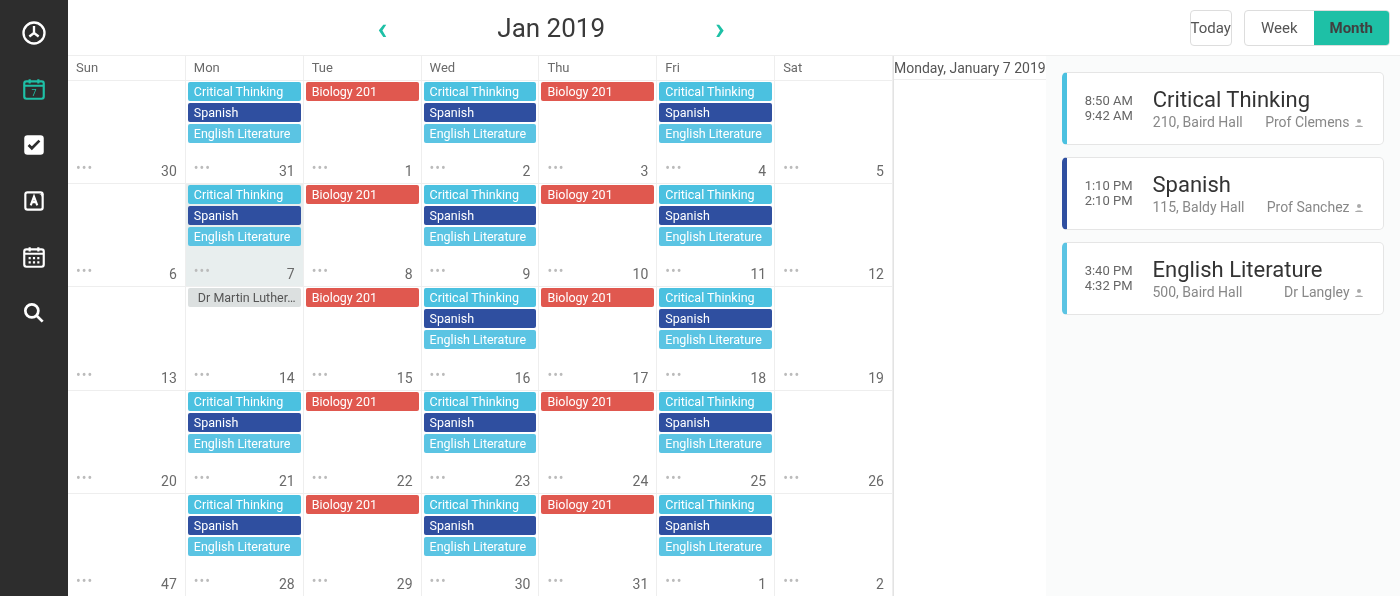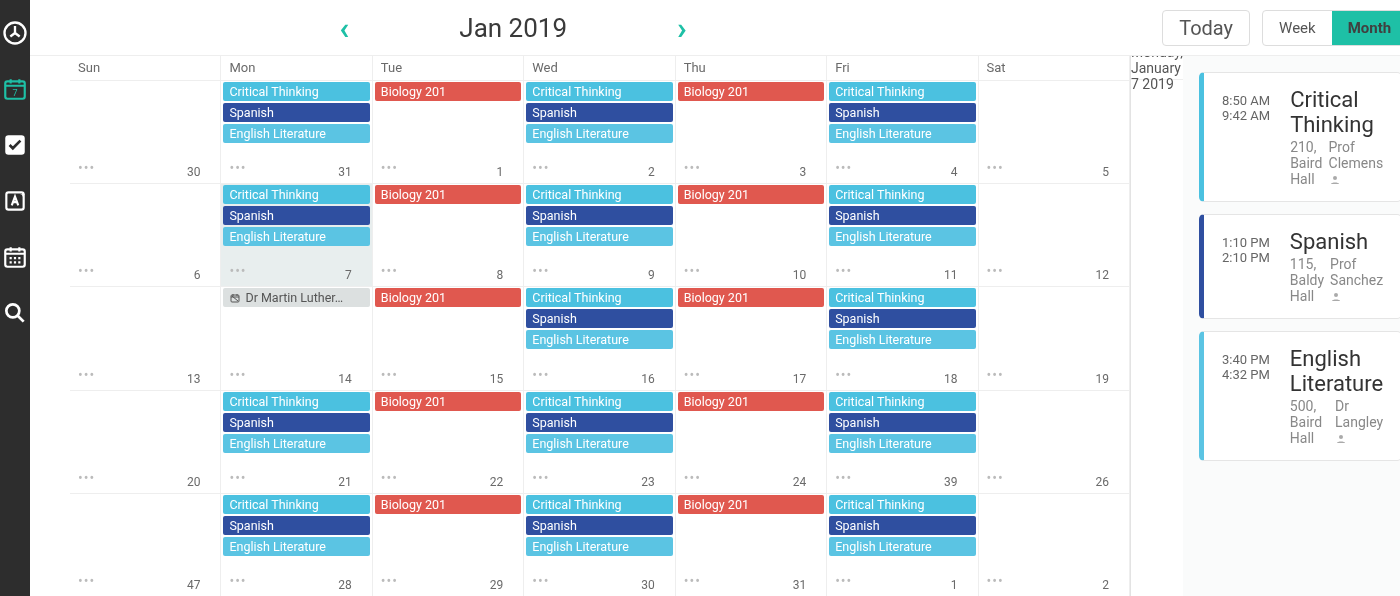--- a/index.html
+++ b/index.html
@@ -59,24 +59,24 @@
 }
 .right-controls {
   margin-left: auto;
   display: flex;
   gap: 12px;
 }
 .btn {
   border: 1px solid #ddd;
   border-radius: 4px;
   height: 36px;
-  padding: 0 16px;
+  padding: 0 0;
   display: flex;
   align-items: center;
-  font-size: 20px;
+  font-size: 15px;
   color: #555;
   cursor: pointer;
 }
 .seg {
   display: flex;
   border: 1px solid #ddd;
   border-radius: 4px;
   overflow: hidden;
   height: 36px;
 }
@@ -92,25 +92,24 @@
   background: #1ec0a6;
   color: #404040;
   font-weight: bold;
 }
 .content-row {
   flex: 1;
   display: flex;
   overflow: hidden;
 }
 .calendar {
-  width: 1101px;
+  width: 826px;
   display: flex;
   flex-direction: column;
   border-right: 1px solid #e3e3e3;
-  padding-left: 40px;
 }
 .dayhead {
   display: grid;
   grid-template-columns: repeat(7, 1fr);
   height: 24px;
 }
 .dayhead > div {
   padding: 4px 8px;
   font-size: 13px;
   color: #6a6a6a;
@@ -147,22 +146,22 @@
   text-overflow: ellipsis;
 }
 .ev.crit { background: #4bc1e0; }
 .ev.bio  { background: #e0584f; color:#fff; }
 .ev.span { background: #2f4fa0; }
 .ev.eng  { background: #5bc4e3; }
 .ev.hol  { background: #dce0e0; color:#555; display:flex; align-items:center; gap:4px;}
 .datenum {
   position: absolute;
   bottom: 4px;
-  right: 20px;
-  font-size: 12px;
+  right: 8px;
+  font-size: 14px;
   color: #6a6a6a;
 }
 .dots {
   position: absolute;
   bottom: 7px;
   left: 8px;
   color: #bbb;
   font-size: 14px;
   letter-spacing: 1px;
   cursor: pointer;
@@ -473,21 +472,21 @@
             </div>
             <div class="datenum">24</div>
             <div class="dots">•••</div>
           </div>
           <div class="cell">
             <div class="events">
               <div class="ev crit">Critical Thinking</div>
               <div class="ev span">Spanish</div>
               <div class="ev eng">English Literature</div>
             </div>
-            <div class="datenum">39</div>
+            <div class="datenum">25</div>
             <div class="dots">•••</div>
           </div>
           <div class="cell">
             <div class="events"></div>
             <div class="datenum">26</div>
             <div class="dots">•••</div>
           </div>
           <div class="cell">
             <div class="events"></div>
             <div class="datenum">47</div>

